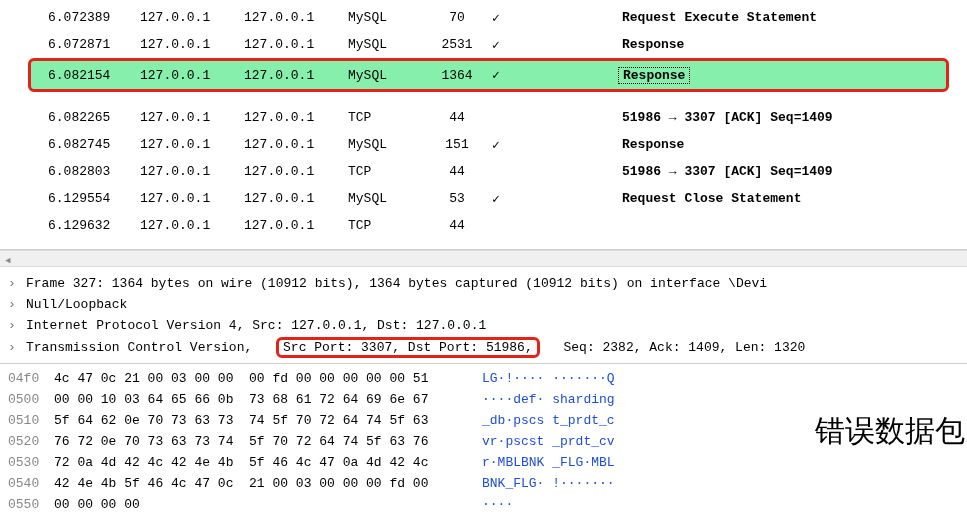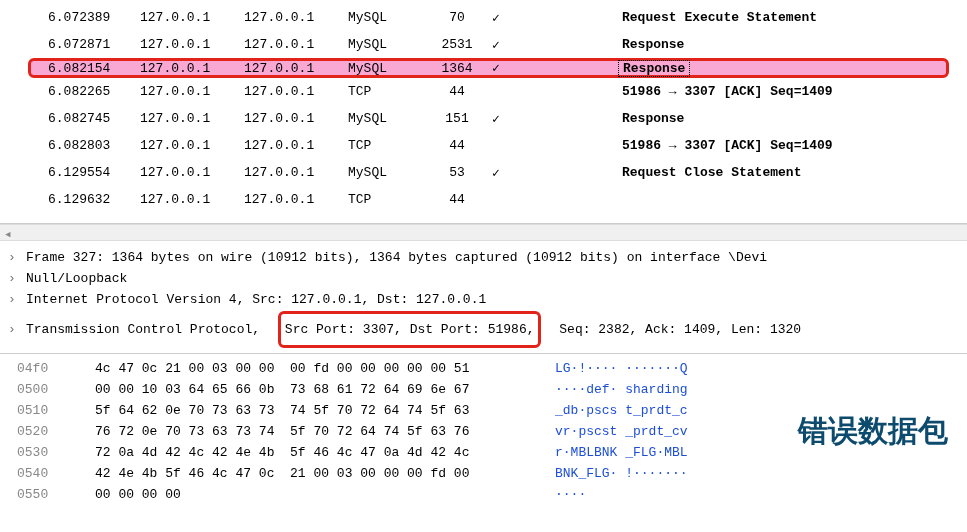--- a/index.html
+++ b/index.html
@@ -19,26 +19,26 @@
   }
   .row {
     display: flex;
     align-items: center;
     height: 27px;
     padding-left: 48px;
     white-space: pre;
     position: relative;
   }
   .row.highlight {
-    background: #f9a8d4;
+    background: #86efac;
     border: 3px solid #e2231a;
     border-radius: 6px;
-    margin: 0 6px 0 28px;
+    margin: 0 6px 12px 28px;
     padding-left: 17px;
-    height: 20px;
+    height: 34px;
   }
   .col-time { width: 92px; }
   .col-src  { width: 104px; }
   .col-dst  { width: 104px; }
   .col-proto{ width: 82px; }
   .col-len  { width: 62px; text-align: center; padding-right: 8px;}
   .col-chk  { width: 130px; }
   .col-info { flex: 1; font-weight: bold; }
   .focus-box {
     border: 1px dotted #000;
@@ -71,42 +71,42 @@
   }
   .expander {
     width: 18px;
     color: #777;
     font-size: 13px;
     display:inline-block;
   }
   .red-box {
     border: 3px solid #e2231a;
     border-radius: 6px;
-    padding: 8px 4px;
-    margin: -2px 10px;
+    padding: 0 4px;
+    margin: -2px 16px;
   }
 
   .hex-pane {
     padding: 4px 0 0 0;
     white-space: pre;
     line-height: 21px;
   }
-  .hex-row { display:flex; padding-left:17px;gap:32px; }
+  .hex-row { display:flex; padding-left:8px; }
   .hex-off { width: 46px; color: #888; }
   .hex-bytes { width: 428px; }
   .hex-ascii { color:#1d4ed8; }
 
   .annotation {
     position: absolute;
-    right: 19px;
+    right: 2px;
     bottom: 80px;
-    color: #0c4a6e;
+    color: #000000;
     font-size: 30px;
     font-family: "Microsoft YaHei","SimSun",sans-serif;
-    font-weight: 700;
+    font-weight: 400;
   }
 </style>
 </head>
 <body>
 
 <div class="packet-list" id="plist">
     <div class="row"><span class="col-time">6.072389</span><span class="col-src">127.0.0.1</span><span class="col-dst">127.0.0.1</span><span class="col-proto">MySQL</span><span class="col-len">70</span><span class="col-chk">✓</span><span class="col-info">Request Execute Statement</span></div>
     <div class="row"><span class="col-time">6.072871</span><span class="col-src">127.0.0.1</span><span class="col-dst">127.0.0.1</span><span class="col-proto">MySQL</span><span class="col-len">2531</span><span class="col-chk">✓</span><span class="col-info">Response</span></div>
     <div class="row highlight"><span class="col-time">6.082154</span><span class="col-src">127.0.0.1</span><span class="col-dst">127.0.0.1</span><span class="col-proto">MySQL</span><span class="col-len">1364</span><span class="col-chk">✓</span><span class="col-info"><span class="focus-box">Response</span></span></div>
     <div class="row"><span class="col-time">6.082265</span><span class="col-src">127.0.0.1</span><span class="col-dst">127.0.0.1</span><span class="col-proto">TCP</span><span class="col-len">44</span><span class="col-chk"></span><span class="col-info">51986 → 3307 [ACK] Seq=1409</span></div>
@@ -128,19 +128,19 @@
   <div class="drow">
     <span class="expander">›</span>
     <span>Null/Loopback</span>
   </div>
   <div class="drow">
     <span class="expander">›</span>
     <span>Internet Protocol Version 4, Src: 127.0.0.1, Dst: 127.0.0.1</span>
   </div>
   <div class="drow">
     <span class="expander">›</span>
-    <span>Transmission Control Protocol, </span><span class="red-box"><span>Src Port: 3307, Dst Port: 51986,</span></span><span> Seq: 2382, Ack: 1409, Len: 1320</span>
+    <span>Transmission Control Version, </span><span class="red-box"><span>Src Port: 3307, Dst Port: 51986,</span></span><span> Seq: 2382, Ack: 1409, Len: 1320</span>
   </div>
 </div>
 
 <div class="hex-pane" id="hexpane"><div class="hex-row"><span class="hex-off">04f0</span><span class="hex-bytes">4c 47 0c 21 00 03 00 00  00 fd 00 00 00 00 00 51</span><span class="hex-ascii">LG·!···· ·······Q</span></div><div class="hex-row"><span class="hex-off">0500</span><span class="hex-bytes">00 00 10 03 64 65 66 0b  73 68 61 72 64 69 6e 67</span><span class="hex-ascii">····def· sharding</span></div><div class="hex-row"><span class="hex-off">0510</span><span class="hex-bytes">5f 64 62 0e 70 73 63 73  74 5f 70 72 64 74 5f 63</span><span class="hex-ascii">_db·pscs t_prdt_c</span></div><div class="hex-row"><span class="hex-off">0520</span><span class="hex-bytes">76 72 0e 70 73 63 73 74  5f 70 72 64 74 5f 63 76</span><span class="hex-ascii">vr·pscst _prdt_cv</span></div><div class="hex-row"><span class="hex-off">0530</span><span class="hex-bytes">72 0a 4d 42 4c 42 4e 4b  5f 46 4c 47 0a 4d 42 4c</span><span class="hex-ascii">r·MBLBNK _FLG·MBL</span></div><div class="hex-row"><span class="hex-off">0540</span><span class="hex-bytes">42 4e 4b 5f 46 4c 47 0c  21 00 03 00 00 00 fd 00</span><span class="hex-ascii">BNK_FLG· !·······</span></div><div class="hex-row"><span class="hex-off">0550</span><span class="hex-bytes">00 00 00 00</span><span class="hex-ascii">····</span></div></div>
 
 <div class="annotation">错误数据包</div>
 
 </body></html>

